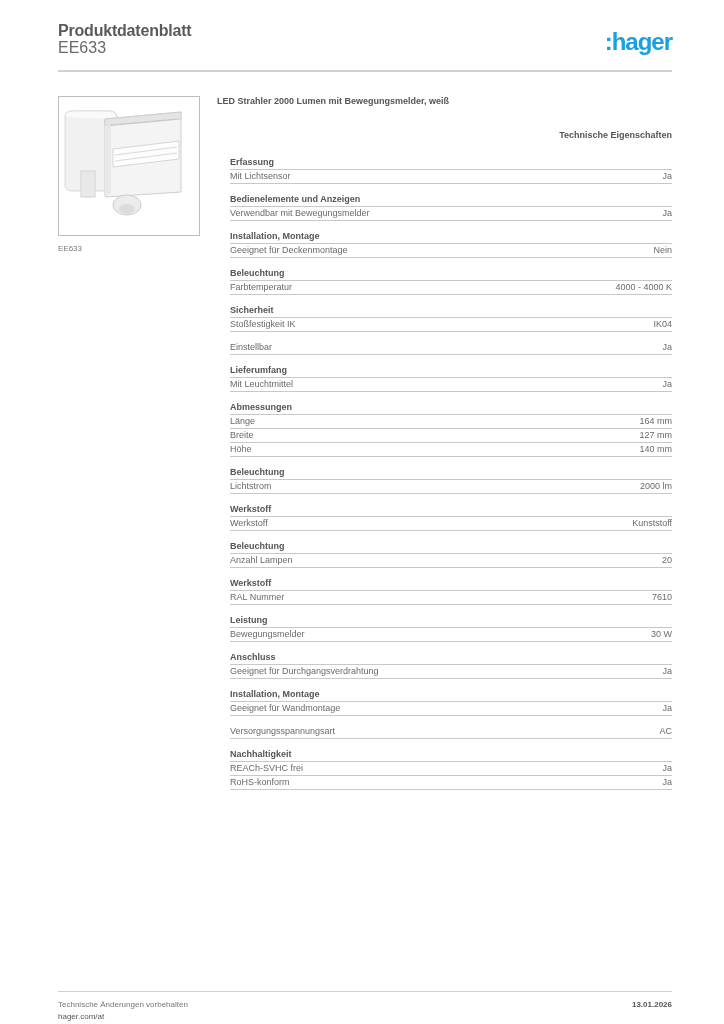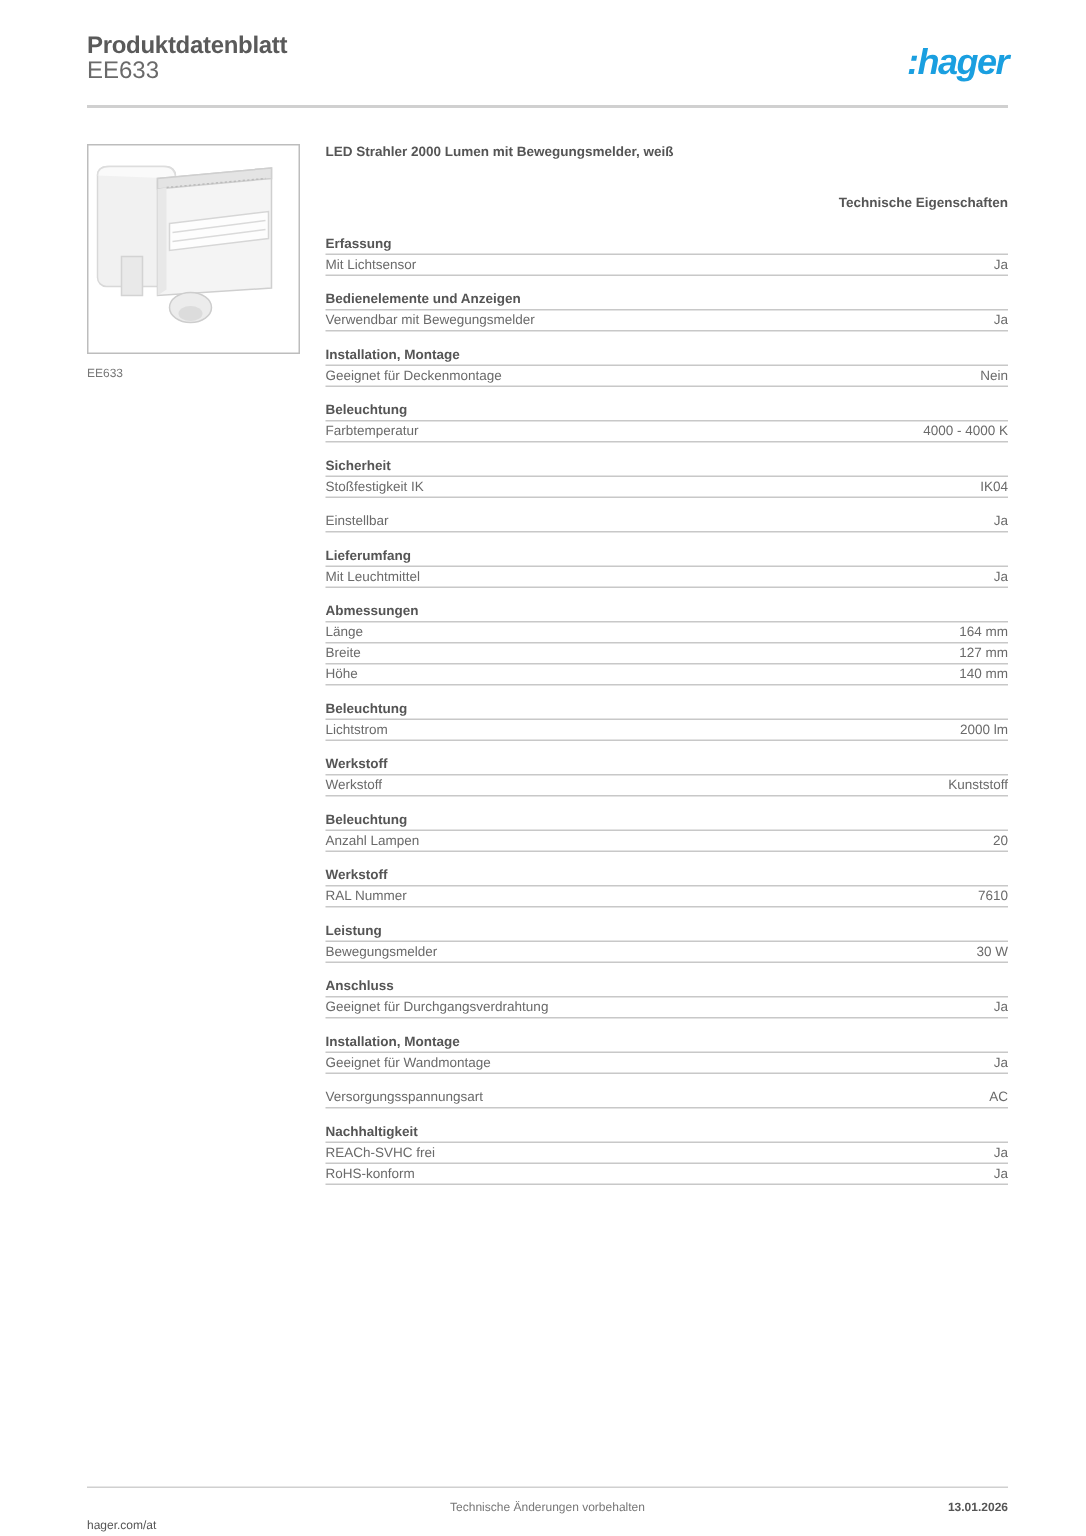--- a/index.html
+++ b/index.html
@@ -1,31 +1,31 @@
 <!DOCTYPE html>
 <html><head>
 <meta charset="utf-8">
 <style>
   html, body { margin: 0; padding: 0; background: #ffffff; }
   body { width: 724px; height: 1024px; position: relative; overflow: hidden; font-family: "Liberation Sans", sans-serif; color: #555; }
   .header { position: absolute; left: 58px; top: 20px; width: 614px; height: 50px; border-bottom: 2px solid #d0d0d0; }
   .doc-title { position: absolute; left: 0; top: 2px; font-size: 16px; font-weight: bold; color: #5a5a5a; letter-spacing: -0.2px; }
   .doc-code { position: absolute; left: 0; top: 19px; font-size: 16px; color: #6a6a6a; }
-  .logo { position: absolute; right: 0; top: 8px; font-size: 24px; font-weight: bold; color: #1a9fe0; letter-spacing: -1px; font-style: italic; }
+  .logo { position: absolute; right: 0; top: 8px; font-size: 24px; font-weight: bold; color: #1a9fe0; letter-spacing: -1px; }
   .image-box { position: absolute; left: 58px; top: 96px; width: 140px; height: 138px; border: 1px solid #bdbdbd; background: #fff; }
   .image-caption { position: absolute; left: 58px; top: 244px; font-size: 8px; color: #777; }
   .content { position: absolute; left: 217px; top: 96px; width: 455px; }
   .product-name { font-size: 9px; font-weight: bold; color: #555; height: 34px; }
   .section-title { font-size: 9px; font-weight: bold; color: #555; height: 26px; text-align: right; }
-  .group { margin-bottom: 9px; }
+  .group { margin-bottom: 9px; margin-left: 13px; }
   .group-title { font-size: 9px; font-weight: bold; color: #555; height: 12px; line-height: 12px; border-bottom: 1.5px solid #c8c8c8; padding-bottom: 1px; }
   .row { display: flex; justify-content: space-between; font-size: 9px; color: #6a6a6a; height: 13px; line-height: 13px; border-bottom: 1.5px solid #c8c8c8; }
   .footer { position: absolute; left: 58px; top: 991px; width: 614px; border-top: 1px solid #d0d0d0; }
   .footer-left { position: absolute; left: 0; top: 20px; font-size: 8px; font-weight: normal; color: #555; }
-  .footer-center { position: absolute; left: 0; right: 0; top: 8px; text-align: center; font-size: 8px; color: #777; }
+  .footer-center { position: absolute; left: 0; right: 0; top: 8px; font-size: 8px; color: #777; }
   .footer-right { position: absolute; right: 0; top: 8px; font-size: 8px; font-weight: bold; color: #555; }
 </style>
 </head>
 <body>
 
 <div class="header">
   <div class="doc-title">Produktdatenblatt</div>
   <div class="doc-code">EE633</div>
   <div class="logo">:hager</div>
 </div>

